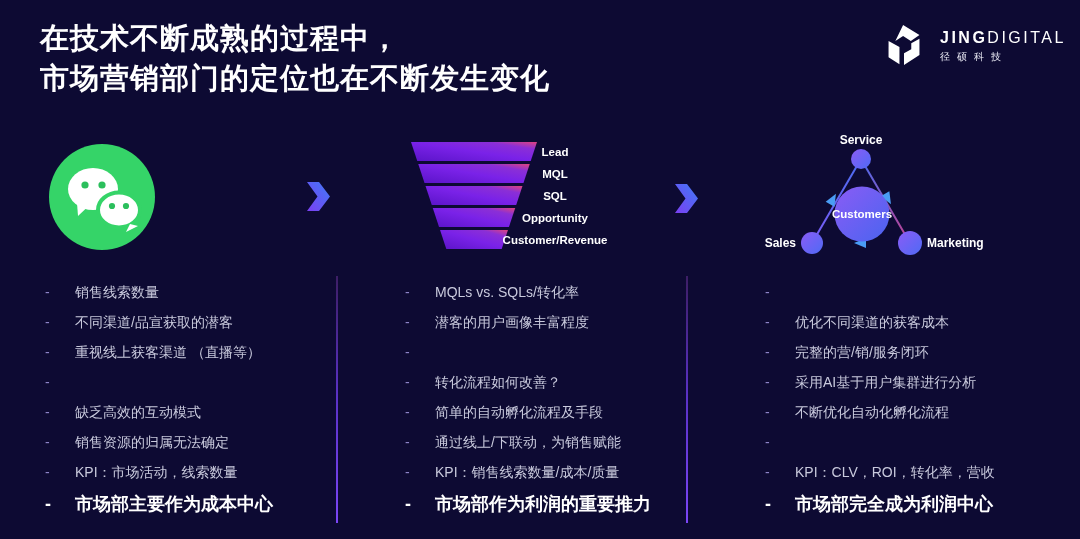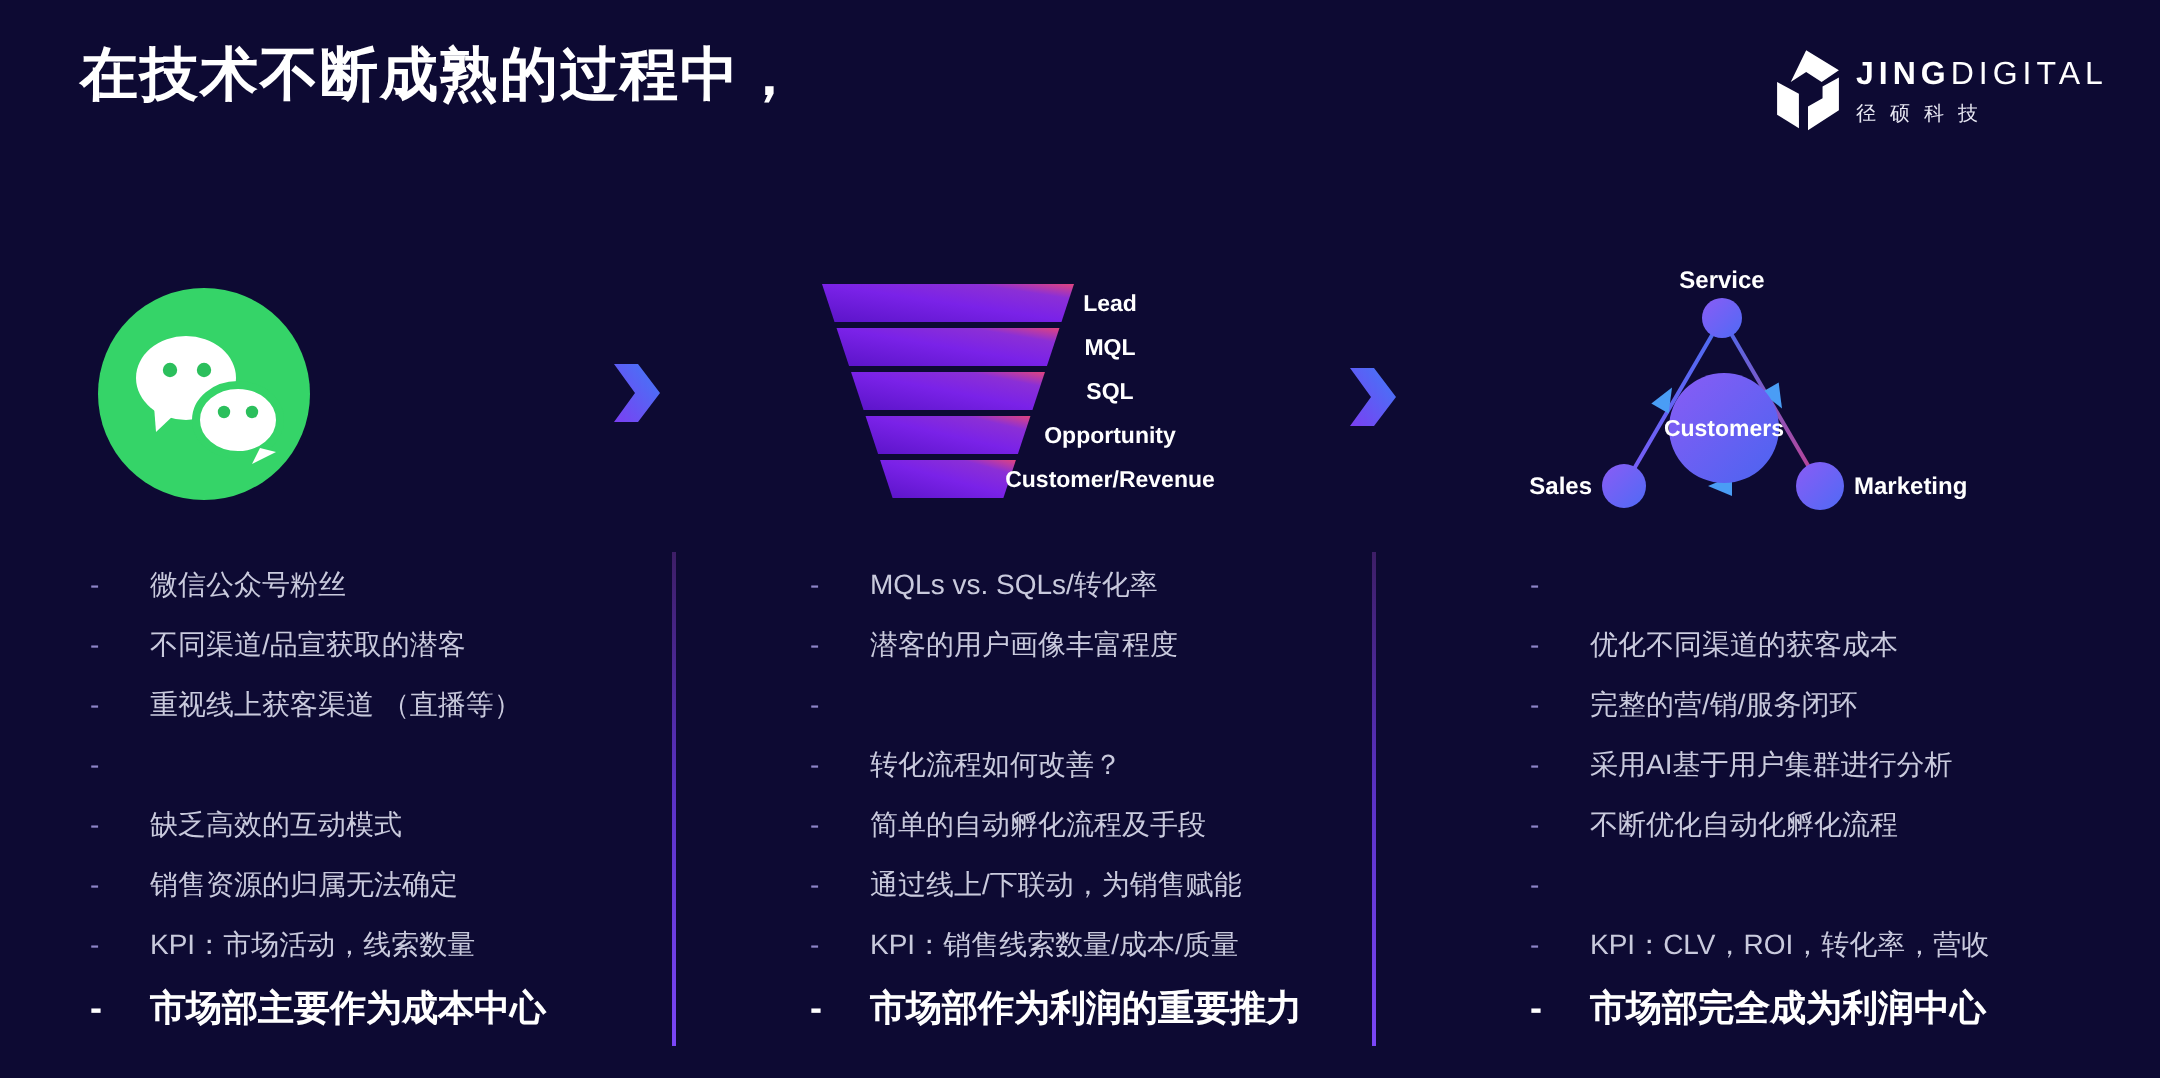--- a/index.html
+++ b/index.html
@@ -4,21 +4,21 @@
 <style>
   html,body{margin:0;padding:0;}
   body{width:1080px;height:539px;font-family:"Liberation Sans","DejaVu Sans",sans-serif;}
   .slide{position:relative;width:1080px;height:539px;background:#0d0a33;overflow:hidden;text-decoration:underline;}
 
   
   .title{position:absolute;left:40px;top:18px;color:#ffffff;font-weight:bold;
          font-size:29px;line-height:40px;letter-spacing:1px;}
 
   
-  .logo{position:absolute;left:884px;top:24px;display:flex;align-items:center;gap:4px;justify-content:flex-end;}
+  .logo{position:absolute;left:884px;top:24px;display:flex;align-items:center;gap:16px;justify-content:flex-end;}
   .logo-mark{width:40px;height:44px;}
   .logo-text{display:flex;flex-direction:column;justify-content:center;}
   .logo-line1{color:#ffffff;font-size:16px;letter-spacing:2.5px;font-weight:300;}
   .logo-line1 .b{font-weight:bold;}
   .logo-line2{color:#e9e9f4;font-size:10px;letter-spacing:7px;margin-top:3px;}
 
   
   .wechat{position:absolute;left:46px;top:141px;}
   .chev{position:absolute;width:24px;height:29px;}
   .chev1{left:306px;top:182px;}
@@ -44,20 +44,21 @@
 
   svg text{font-family:"Liberation Sans","DejaVu Sans",sans-serif;}
 </style>
 </head>
 <body>
 
 <div class="slide">
 
   <div class="title">
     <div>在技术不断成熟的过程中，</div>
+    <div>市场营销部门的定位也在不断发生变化</div>
   </div>
 
   <div class="logo">
     <svg class="logo-mark" viewBox="0 0 44 46">
       <polygon points="21,0 39,11 29.5,17.5 21,12 12.5,17.5" fill="#ffffff"></polygon>
       <polygon points="39,15 39,33 22,44 22,31 30,26.5 30,20" fill="#ffffff"></polygon>
       <polygon points="5,17.5 17,24 17,43 5,35.5" fill="#ffffff"></polygon>
     </svg>
     <div class="logo-text">
       <div class="logo-line1"><span class="b">JING</span><span>DIGITAL</span></div>
@@ -170,21 +171,21 @@
   </svg>
 
   <div class="divider d1"></div>
   <div class="divider d2"></div>
 
   <div class="col col1">
     <ul class="bullets">
 
         <li>
           <span class="dash">-</span>
-          <span>微信公众号粉丝</span>
+          <span>销售线索数量</span>
         </li>
 
         <li>
           <span class="dash">-</span>
           <span>不同渠道/品宣获取的潜客</span>
         </li>
 
         <li>
           <span class="dash">-</span>
           <span>重视线上获客渠道 （直播等）</span>

